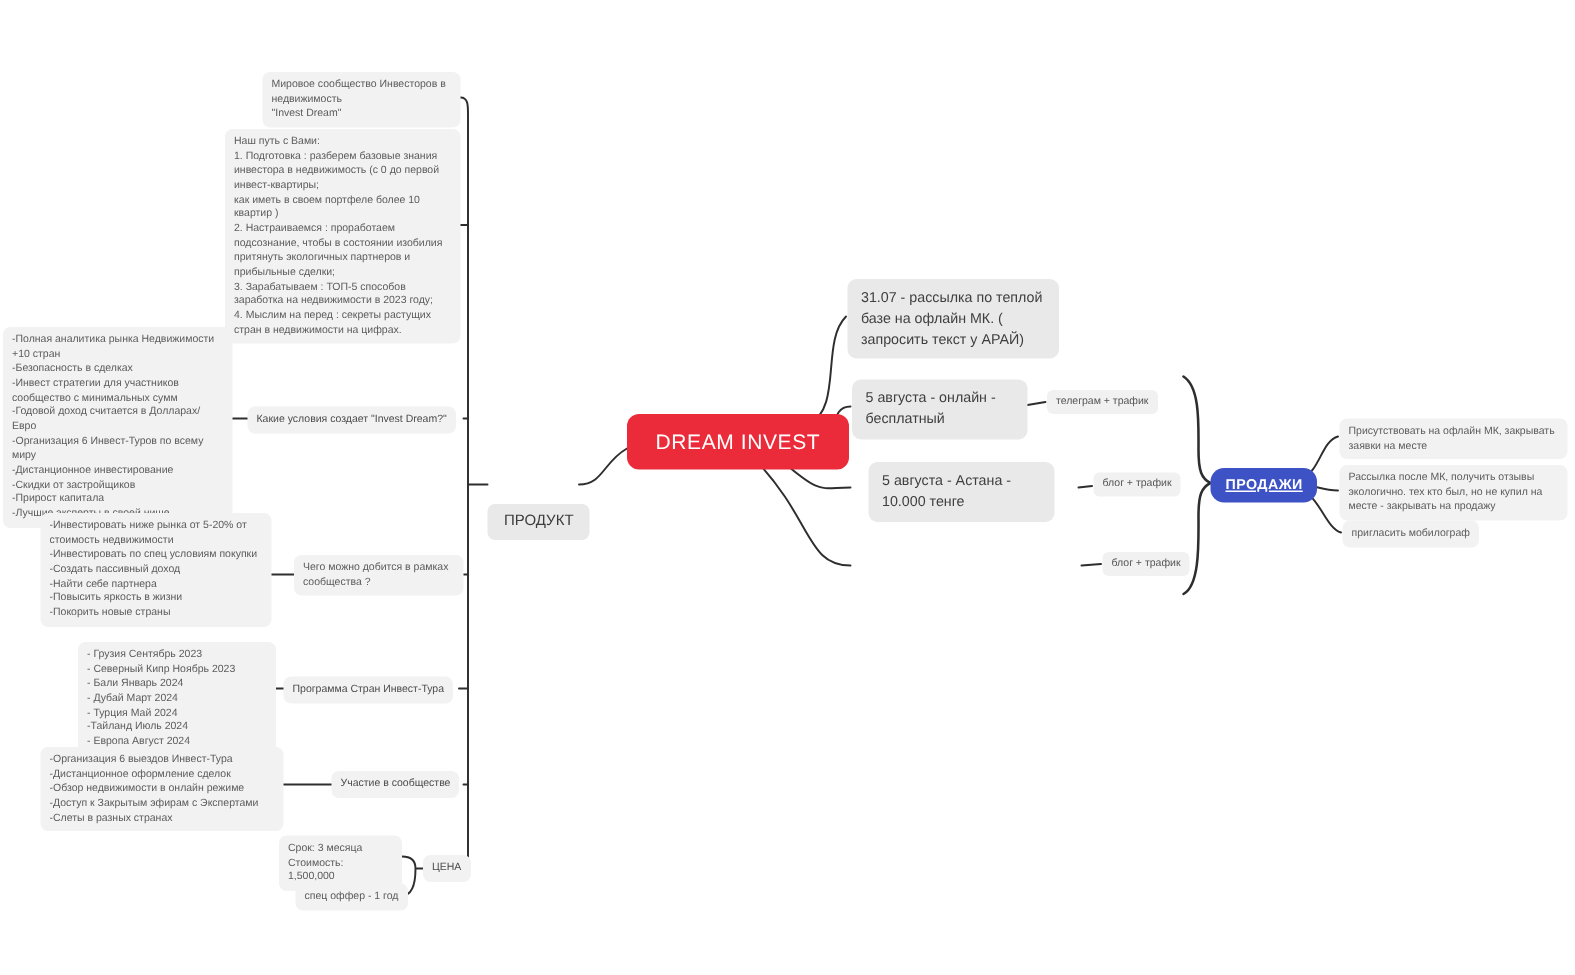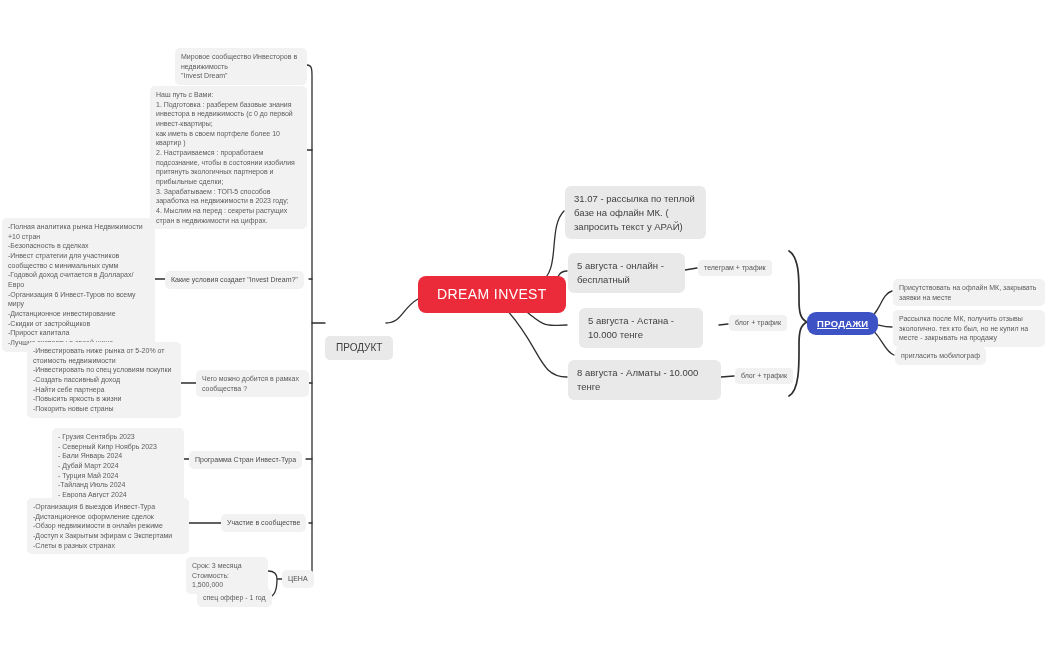--- a/index.html
+++ b/index.html
@@ -111,21 +111,20 @@
   <div class="node root nowrap" style="left:418px; top:276px;">DREAM INVEST</div>
 
   <div class="node event" style="left:565px; top:186px; width:141px;">31.07 - рассылка по теплой базе на офлайн МК. ( запросить текст у АРАЙ)</div>
 
   <div class="node event" style="left:568px; top:253px; width:117px;">5 августа - онлайн - бесплатный</div>
   <div class="node tag" style="left:698px; top:260px;">телеграм + трафик</div>
 
   <div class="node event" style="left:579px; top:308px; width:124px;">5 августа - Астана - 10.000 тенге</div>
   <div class="node tag" style="left:729px; top:315px;">блог + трафик</div>
 
-  <div class="node event" style="left:568px; top:360px; width:153px;">8 августа - Алматы - 10.000 тенге</div>
   <div class="node tag" style="left:735px; top:368px;">блог + трафик</div>
 
   <div class="node sales nowrap" style="left:807px; top:312px;text-decoration:underline;">ПРОДАЖИ</div>
 
   <div class="node" style="left:893px; top:279px; width:152px;">Присутствовать на офлайн МК, закрывать заявки на месте</div>
   <div class="node" style="left:893px; top:310px; width:152px;">Рассылка после МК, получить отзывы экологично. тех кто был, но не купил на месте - закрывать на продажу</div>
   <div class="node nowrap" style="left:895px; top:347px;">пригласить мобилограф</div>
 
 </div>
 

